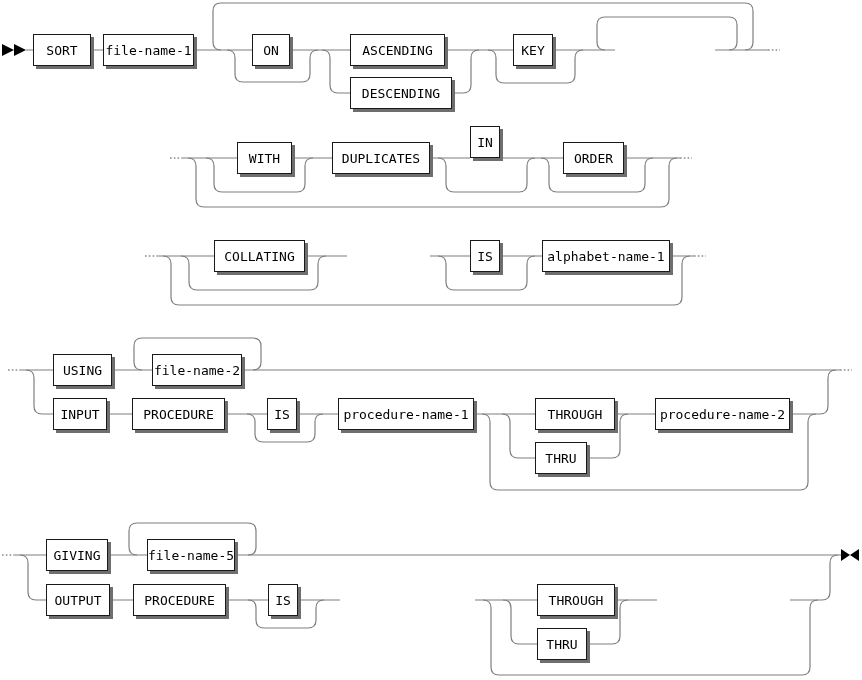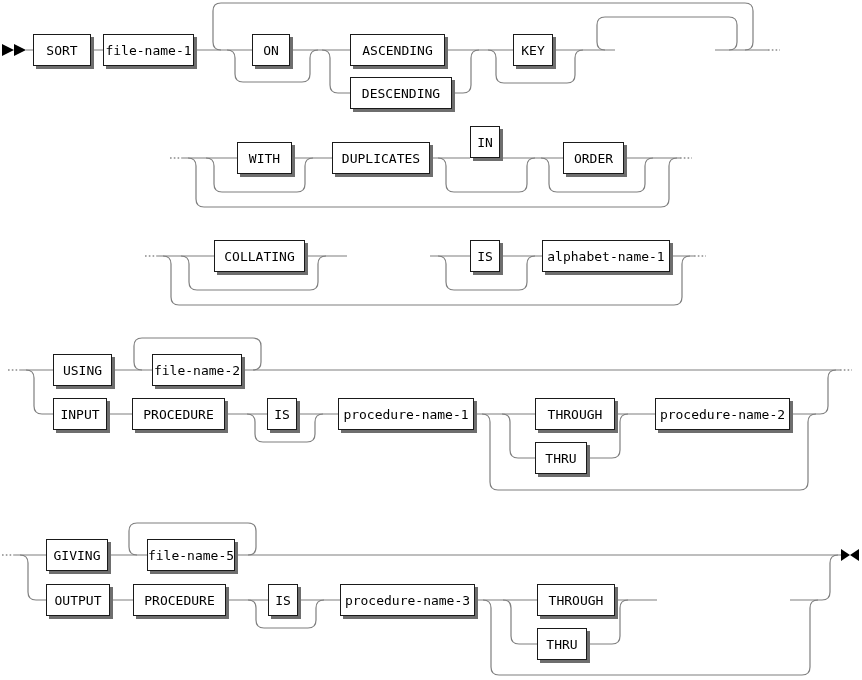--- a/index.html
+++ b/index.html
@@ -123,17 +123,16 @@
   <div class="node" style="left:338px; top:398px; width:136px">procedure-name-1</div>
   <div class="node" style="left:535px; top:398px; width:80px">THROUGH</div>
   <div class="node" style="left:535px; top:442px; width:52px">THRU</div>
   <div class="node" style="left:655px; top:398px; width:135px">procedure-name-2</div>
 
   <div class="node" style="left:46px;  top:539px; width:62px">GIVING</div>
   <div class="node" style="left:147px; top:539px; width:88px">file-name-5</div>
   <div class="node" style="left:46px;  top:584px; width:64px">OUTPUT</div>
   <div class="node" style="left:133px; top:584px; width:93px">PROCEDURE</div>
   <div class="node" style="left:268px; top:584px; width:30px">IS</div>
-  <div class="node" style="left:340px; top:584px; width:135px">procedure-name-3</div>
   <div class="node" style="left:537px; top:584px; width:78px">THROUGH</div>
   <div class="node" style="left:537px; top:628px; width:50px">THRU</div>
 
 </div>
 
 </body></html>

